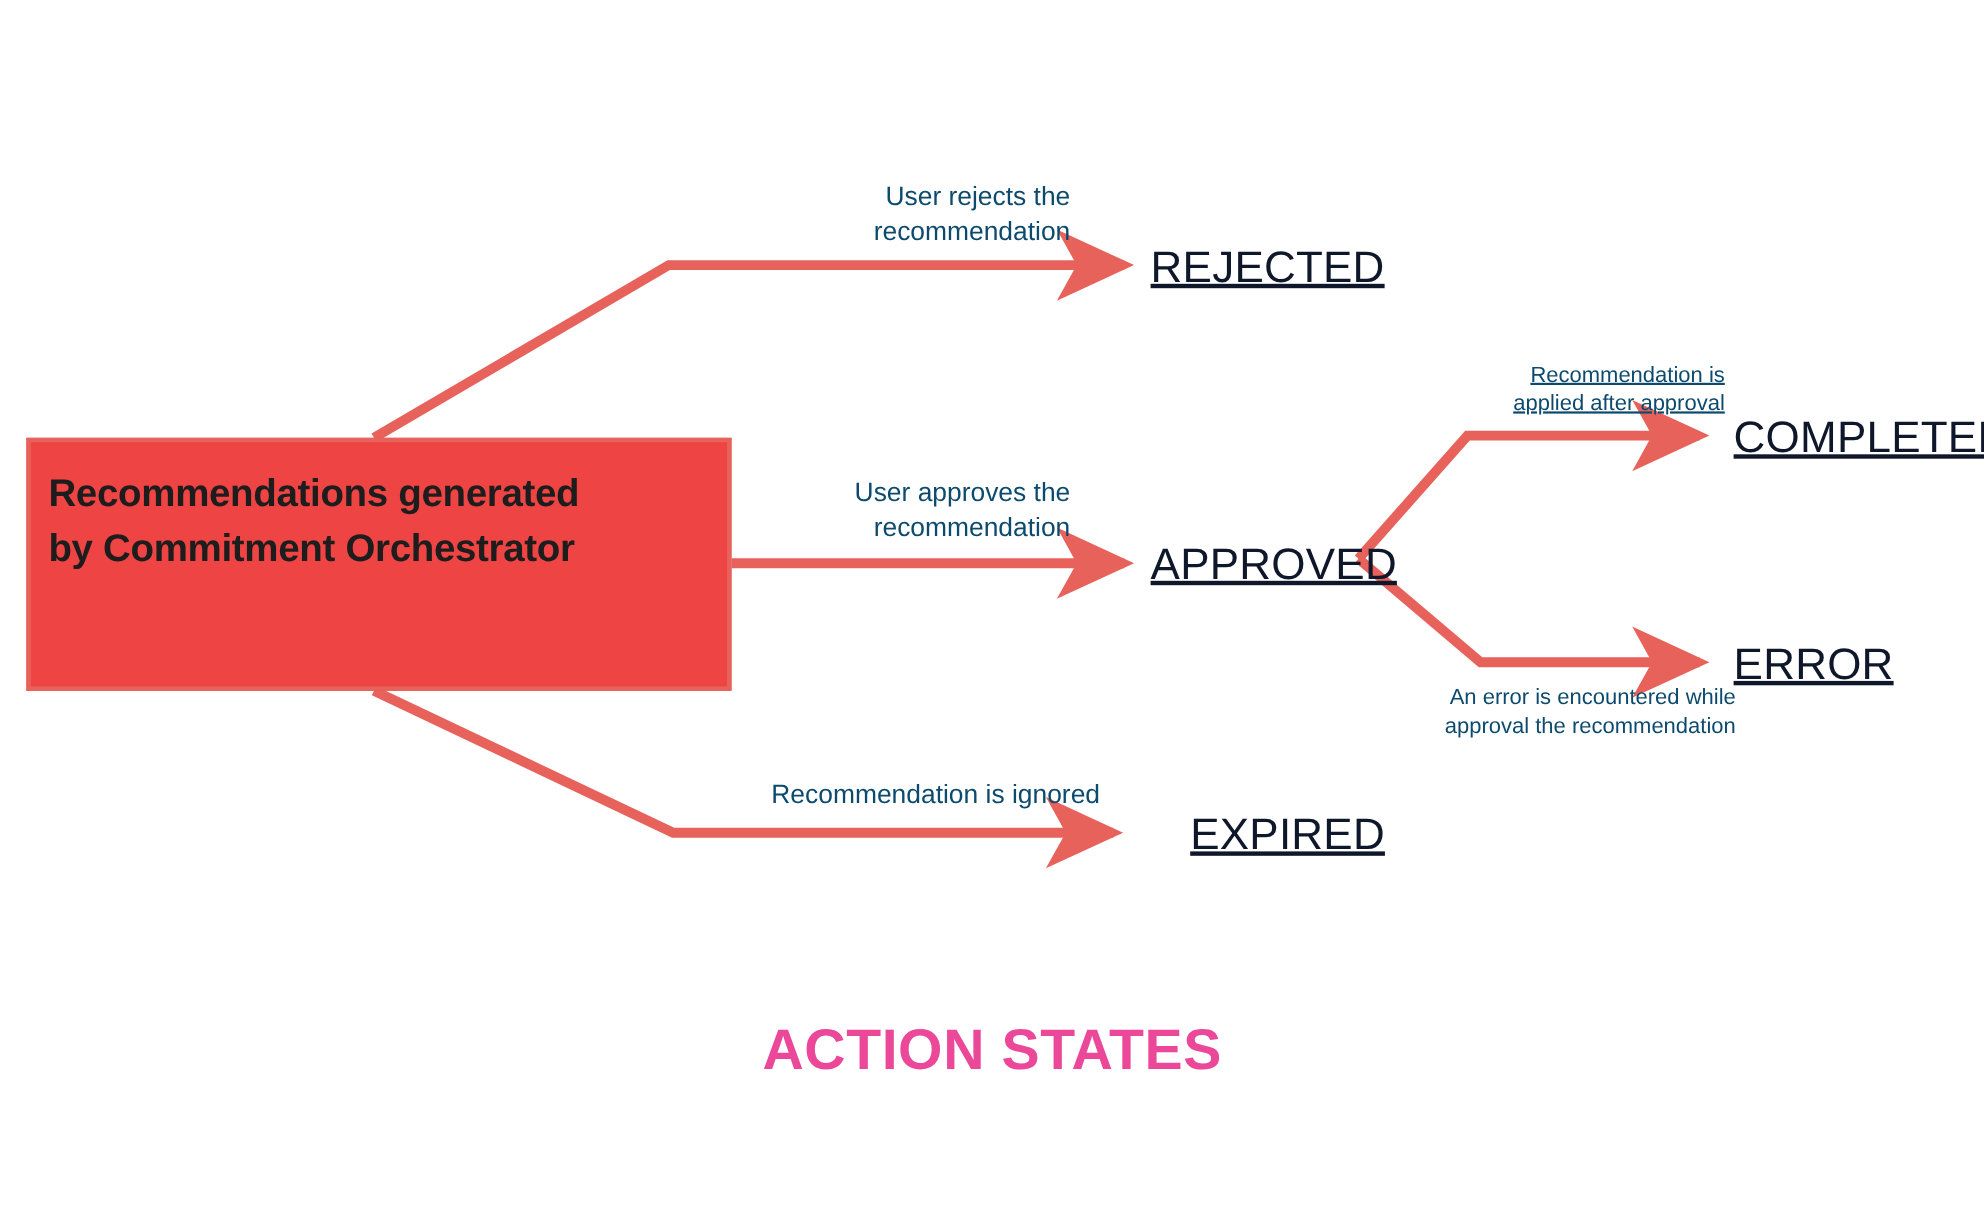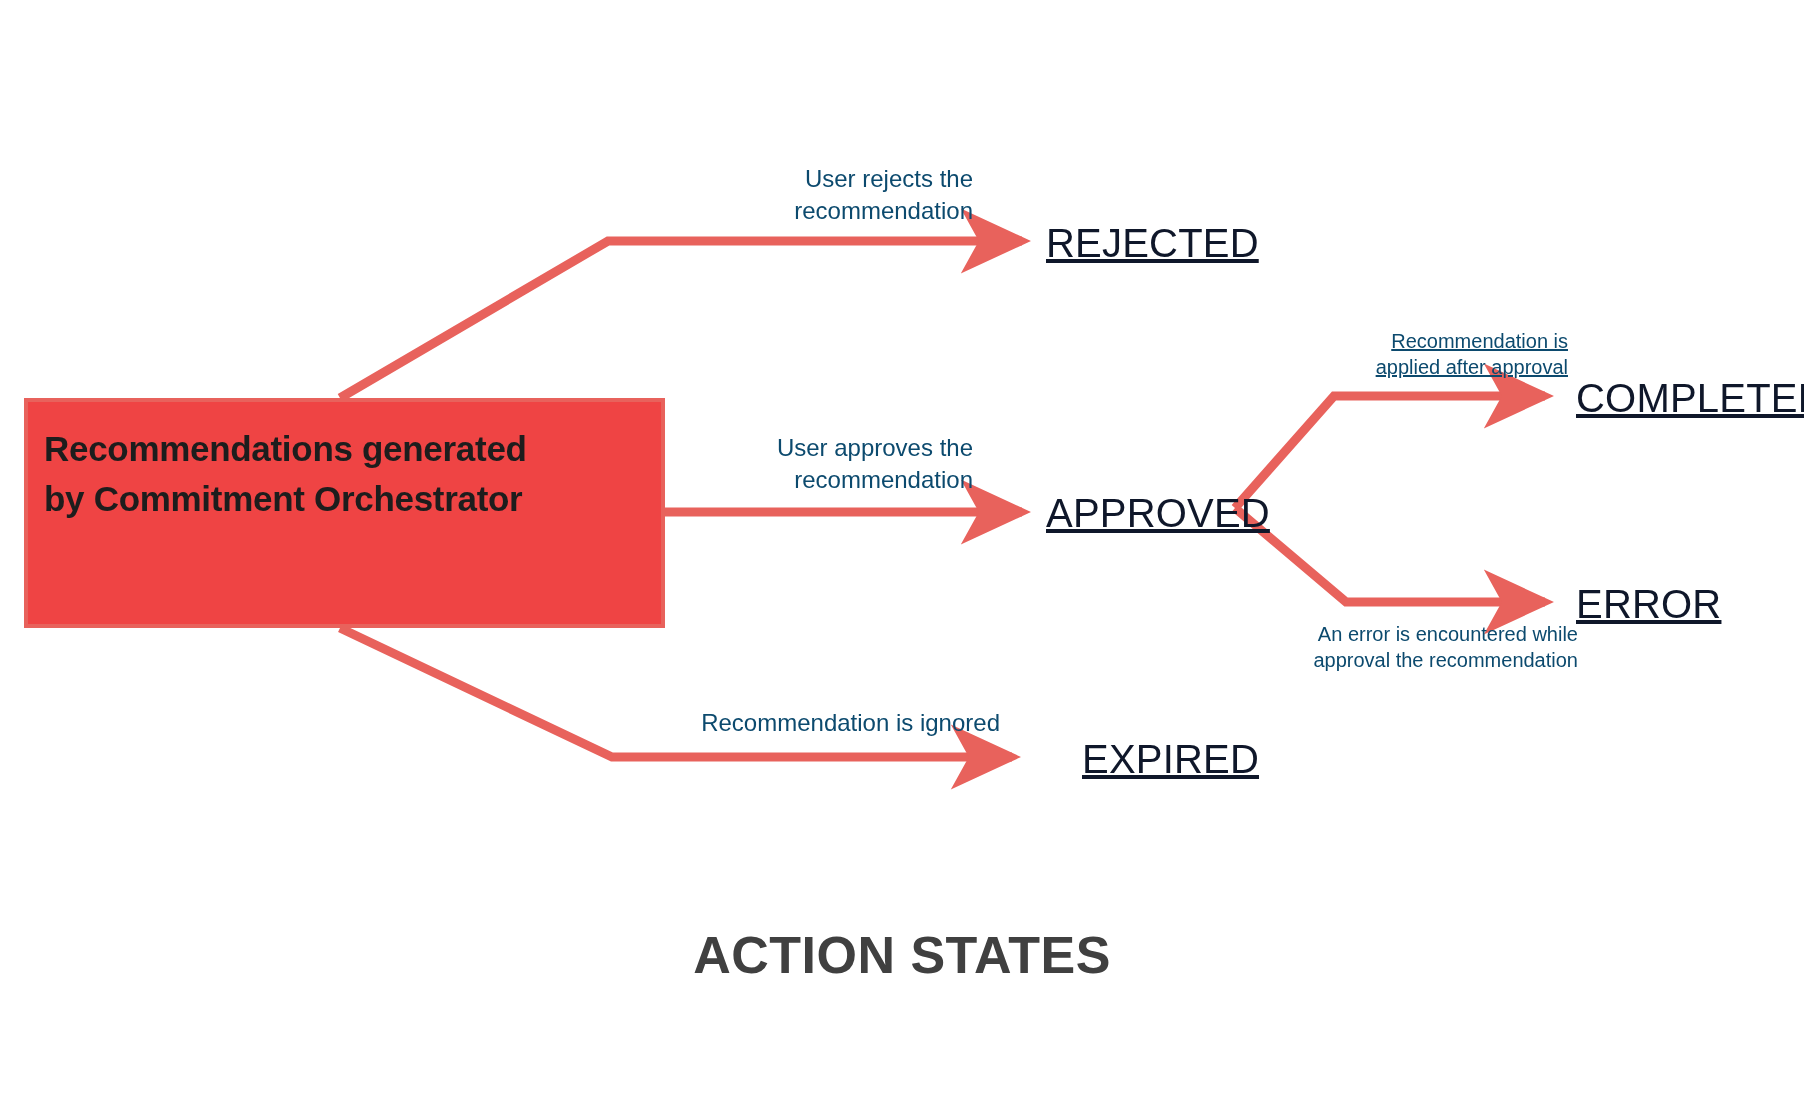--- a/index.html
+++ b/index.html
@@ -78,21 +78,21 @@
 
   
   .diagram-title {
     position: absolute;
     left: 0;
     top: 925px;
     width: 1804px;
     text-align: center;
     font-size: 52px;
     font-weight: bold;
-    color: #404040;
+    color: #ec4899;
     letter-spacing: 0.5px;
   }
 </style>
 </head>
 <body>
 
 <div id="canvas">
 
   <svg id="wires" viewBox="0 0 1804 1100">
     <defs>

